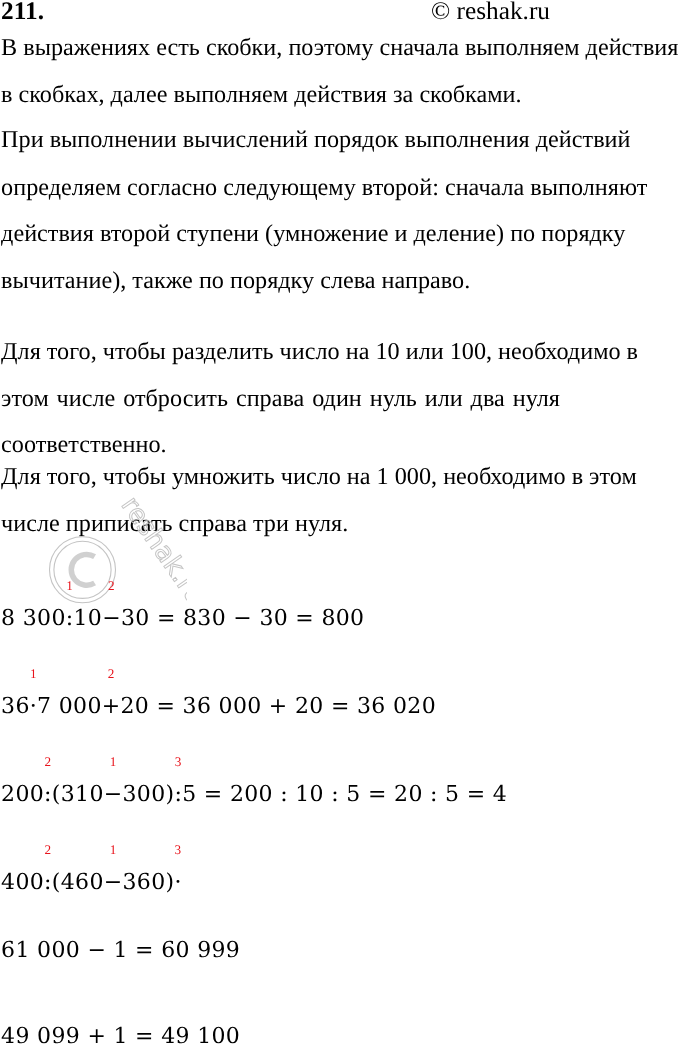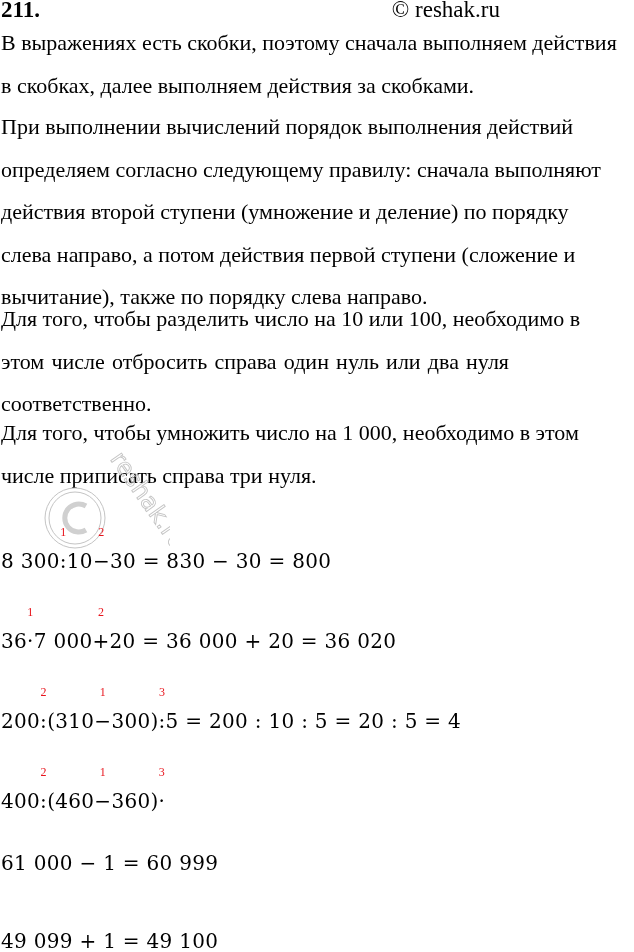--- a/index.html
+++ b/index.html
@@ -24,23 +24,22 @@
   <span class="copy">© reshak.ru</span>
 </div>
 
 <div class="para serif" style="top:22px">
   <span class="line j">В выражениях есть скобки, поэтому сначала выполняем действия</span>
   <span class="line">в скобках, далее выполняем действия за скобками.</span>
 </div>
 
 <div class="para serif" style="top:106px">
   <span class="line j">При выполнении вычислений порядок выполнения действий</span>
-  <span class="line j">определяем согласно следующему правилу: сначала выполняют</span>
+  <span class="line j">определяем согласно следующему второй: сначала выполняют</span>
   <span class="line j">действия второй ступени (умножение и деление) по порядку</span>
-  <span class="line j">слева направо, а потом действия первой ступени (сложение и</span>
   <span class="line">вычитание), также по порядку слева направо.</span>
 </div>
 
 <div class="para serif" style="top:298px">
   <span class="line j">Для того, чтобы разделить число на 10 или 100, необходимо в</span>
   <span class="line j">этом числе отбросить справа один нуль или два нуля</span>
   <span class="line">соответственно.</span>
 </div>
 
 <div class="para serif" style="top:412px">

